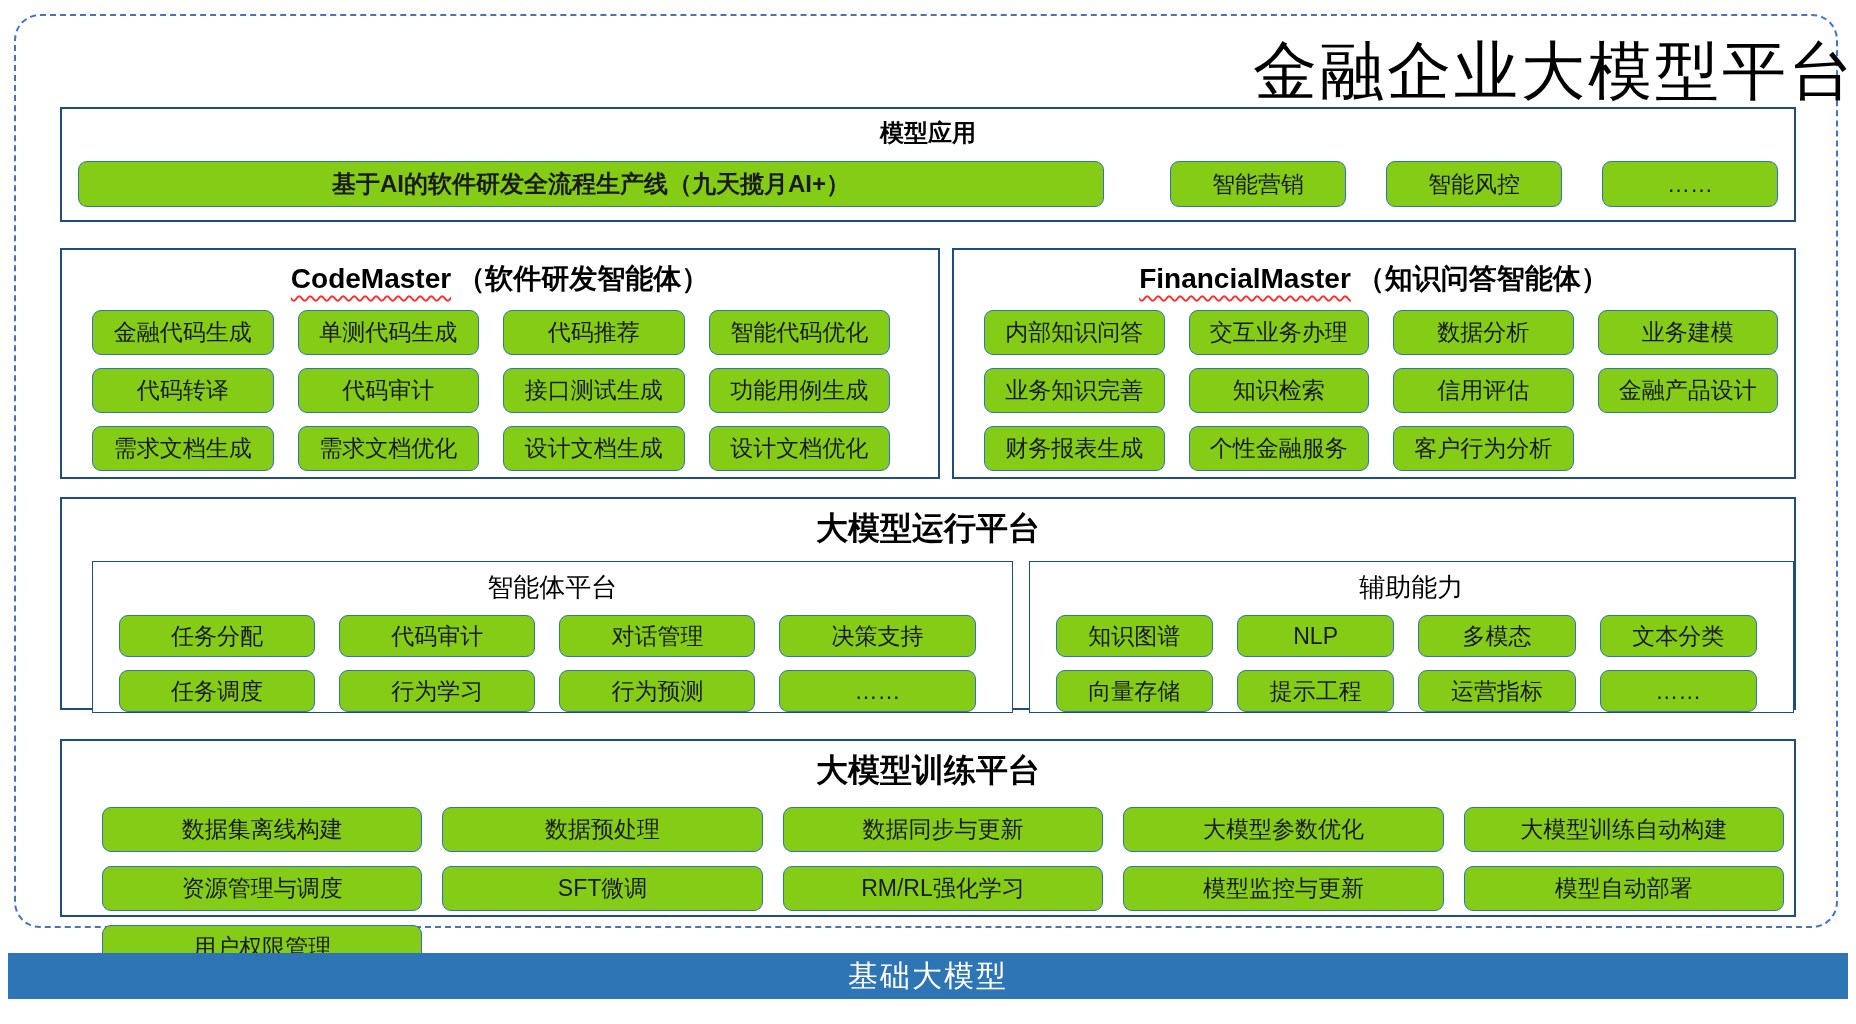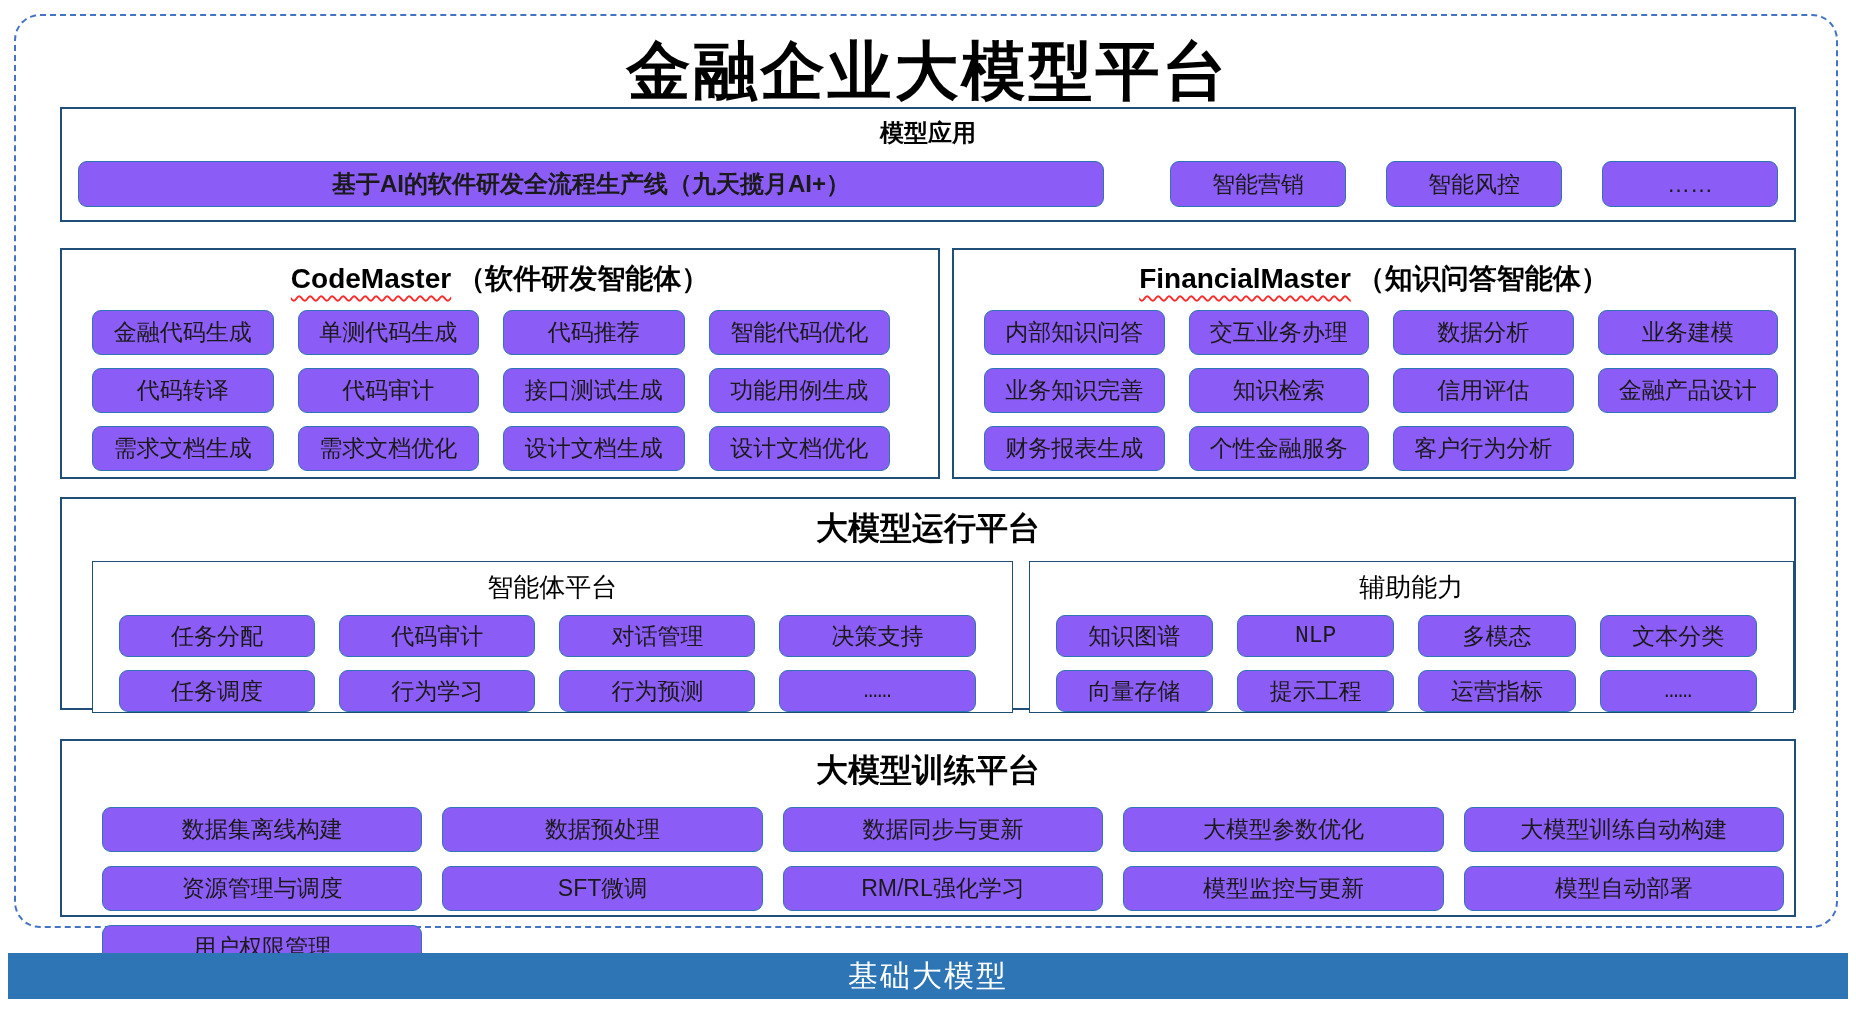--- a/index.html
+++ b/index.html
@@ -2,47 +2,47 @@
 <html><head>
 <meta charset="utf-8">
 <style>
   html,body{margin:0;padding:0;background:#ffffff;}
   body{font-family:"Liberation Sans","DejaVu Sans",sans-serif;color:#111;}
   .canvas{position:relative;width:1856px;height:1024px;background:#fff;overflow:hidden;}
 
   .outer{position:absolute;left:14px;top:14px;width:1824px;height:914px;
          border:2px dashed #4472C4;border-radius:26px;box-sizing:border-box;}
 
-  .title{position:absolute;left:0;top:28px;width:100%;text-align:center;
-         font-family:"Liberation Serif","DejaVu Serif",serif;font-weight:bold;
+  .title{position:absolute;left:0;top:28px;width:100%;text-align:right;
+         font-family:"Liberation Serif","DejaVu Serif",serif;font-weight:normal;
          font-size:64px;letter-spacing:3px;color:#000;}
 
   .sec{position:absolute;border:2px solid #1F4E79;background:#fff;box-sizing:border-box;}
 
   .sec-header{text-align:center;font-weight:bold;font-size:24px;margin-top:8px;color:#000;}
   .sec-header.big{font-size:32px;}
 
   .cell{border:1.5px solid #2E75B6;border-radius:9px;box-sizing:border-box;
         display:flex;align-items:center;justify-content:center;
-        font-size:23px;color:#1a1a1a;background:#8b5cf6;white-space:nowrap;overflow:hidden;}
+        font-size:23px;color:#1a1a1a;background:#84cc16;white-space:nowrap;overflow:hidden;}
 
   
   .sec-app{left:60px;top:107px;width:1736px;height:115px;}
   .app-row{display:flex;gap:40px;margin:12px 16px 0 16px;}
   .app-row .pipeline{width:1065px;height:46px;font-weight:bold;font-size:24px;}
   .app-row .app-cell{width:176px;height:46px;}
 
   
   .agent-cm{left:60px;top:248px;width:880px;height:231px;}
   .agent-fm{left:952px;top:248px;width:844px;height:231px;}
   .agent-title{text-align:center;font-weight:bold;font-size:28px;margin-top:10px;color:#000;}
   .squiggle{text-decoration-line:underline;text-decoration-style:wavy;
             text-decoration-color:#FF2B2B;text-decoration-thickness:2px;
             text-underline-offset:7px;margin-right:6px;}
-  .grid4{display:grid;grid-template-columns:repeat(4,1fr);gap:13px 24px;font-family:Liberation Mono, monospace;}
+  .grid4{display:grid;grid-template-columns:repeat(4,1fr);gap:13px 24px;}
   .agent-cm .grid4{margin:12px 48px 0 30px;}
   .agent-fm .grid4{margin:12px 16px 8px 30px;}
   .agent-cm .cell,.agent-fm .cell{height:45px;}
 
   
   .sec-runtime{left:60px;top:497px;width:1736px;height:213px;}
   .runtime-row{display:flex;gap:16px;margin:10px 0 0 30px;}
   .subbox{border:1.5px solid #1F4E79;box-sizing:border-box;height:152px;background:#fff;}
   .subbox.left{width:1008px;}
   .subbox.right{width:838px;}

